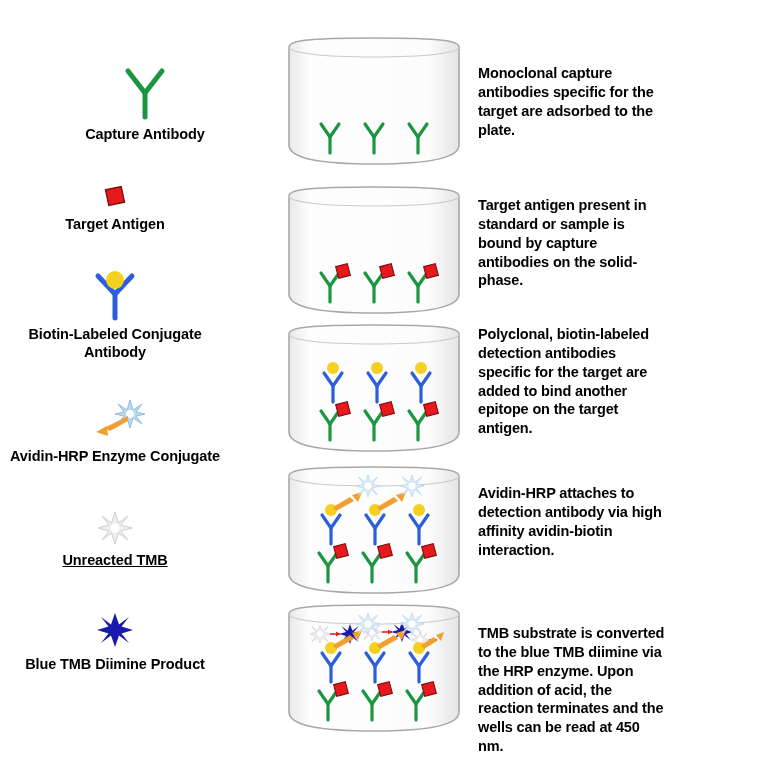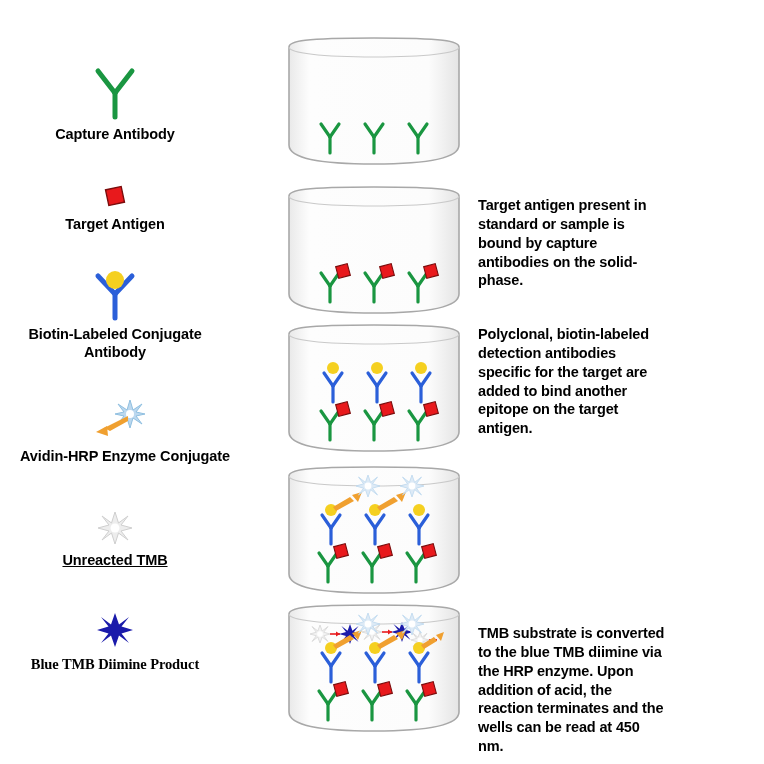--- a/index.html
+++ b/index.html
@@ -78,21 +78,21 @@
     letter-spacing: -0.15px;
   }
 
   svg { display: block; overflow: visible; }
 </style>
 </head>
 <body>
 
 <div id="stage">
 
-  <div class="legend-item" style="top:62px;">
+  <div class="legend-item" style="top:62px;padding-left:30px;">
     <div class="legend-icon">
       <svg width="56" height="56" viewBox="0 0 56 56">
         <g stroke="#1a9641" stroke-width="5" stroke-linecap="round" fill="none">
           <line x1="28" y1="52" x2="28" y2="28"></line>
           <line x1="28" y1="28" x2="11" y2="6"></line>
           <line x1="28" y1="28" x2="45" y2="6"></line>
         </g>
       </svg>
     </div>
     <div class="legend-label">Capture Antibody</div>
@@ -114,21 +114,21 @@
           <line x1="29" y1="54" x2="29" y2="30"></line>
           <line x1="29" y1="30" x2="12" y2="12"></line>
           <line x1="29" y1="30" x2="46" y2="12"></line>
         </g>
         <circle cx="29" cy="16" r="9" fill="#f5d020"></circle>
       </svg>
     </div>
     <div class="legend-label">Biotin-Labeled Conjugate Antibody</div>
   </div>
 
-  <div class="legend-item" style="top:398px;text-align:right;">
+  <div class="legend-item" style="top:398px;">
     <div class="legend-icon" style="height:48px;">
       <svg width="90" height="48" viewBox="0 0 90 48">
         <g fill="#bcd8ef" stroke="#8fbfe0" stroke-width="1">
           <g transform="translate(60,16)">
             <path d="M0,-14 L3,-4 L12,-10 L6,-2 L15,0 L6,2 L12,10 L3,4 L0,14 L-3,4 L-12,10 L-6,2 L-15,0 L-6,-2 L-12,-10 L-3,-4 Z"></path>
           </g>
         </g>
         <circle cx="60" cy="16" r="4" fill="#ffffff"></circle>
         <g fill="#f0a030">
           <path d="M58,18 L34,30 L40,33 L58,23 Z"></path>
@@ -144,21 +144,21 @@
       <svg width="44" height="44" viewBox="0 0 44 44">
         <g transform="translate(22,22)" fill="#ededed" stroke="#cfcfcf" stroke-width="1">
           <path d="M0,-16 L3.5,-5 L13,-12 L6,-3 L17,0 L6,3 L13,12 L3.5,5 L0,16 L-3.5,5 L-13,12 L-6,3 L-17,0 L-6,-3 L-13,-12 L-3.5,-5 Z"></path>
         </g>
         <circle cx="22" cy="22" r="4.5" fill="#ffffff"></circle>
       </svg>
     </div>
     <div class="legend-label">Unreacted TMB</div>
   </div>
 
-  <div class="legend-item" style="top:606px;font-family:Liberation Serif, serif;">
+  <div class="legend-item" style="top:606px;">
     <div class="legend-icon" style="height:48px;">
       <svg width="46" height="46" viewBox="0 0 46 46">
         <g transform="translate(23,23)" fill="#1a1aaa">
           <path d="M0,-17 L4,-5.5 L14,-13 L6.5,-3.5 L18,0 L6.5,3.5 L14,13 L4,5.5 L0,17 L-4,5.5 L-14,13 L-6.5,3.5 L-18,0 L-6.5,-3.5 L-14,-13 L-4,-5.5 Z"></path>
         </g>
       </svg>
     </div>
     <div class="legend-label">Blue TMB Diimine Product</div>
   </div>
 
@@ -509,17 +509,19 @@
                 <path d="M5,27 L18,19 L21,23 L8,31 Z"></path>
                 <path d="M20,17 L28,14 L25,23 Z"></path>
               </g>
             </g>
           </g>
         </svg>
       </div>
     </div>
   </div>
 
+  <div class="desc" style="top:64px;">Monoclonal capture antibodies specific for the target are adsorbed to the plate.</div>
   <div class="desc" style="top:196px;">Target antigen present in standard or sample is bound by capture antibodies on the solid-phase.</div>
   <div class="desc" style="top:325px;">Polyclonal, biotin-labeled detection antibodies specific for the target are added to bind another epitope on the target antigen.</div>
+  <div class="desc" style="top:484px;">Avidin-HRP attaches to detection antibody via high affinity avidin-biotin interaction.</div>
   <div class="desc" style="top:624px;">TMB substrate is converted to the blue TMB diimine via the HRP enzyme. Upon addition of acid, the reaction terminates and the wells can be read at 450 nm.</div>
 
 </div>
 
 </body></html>

